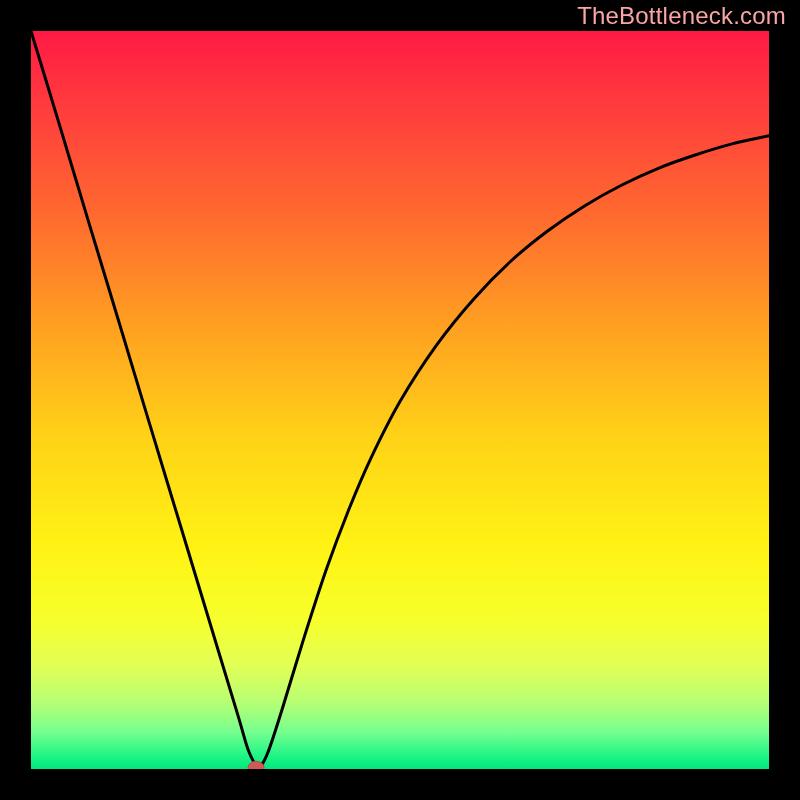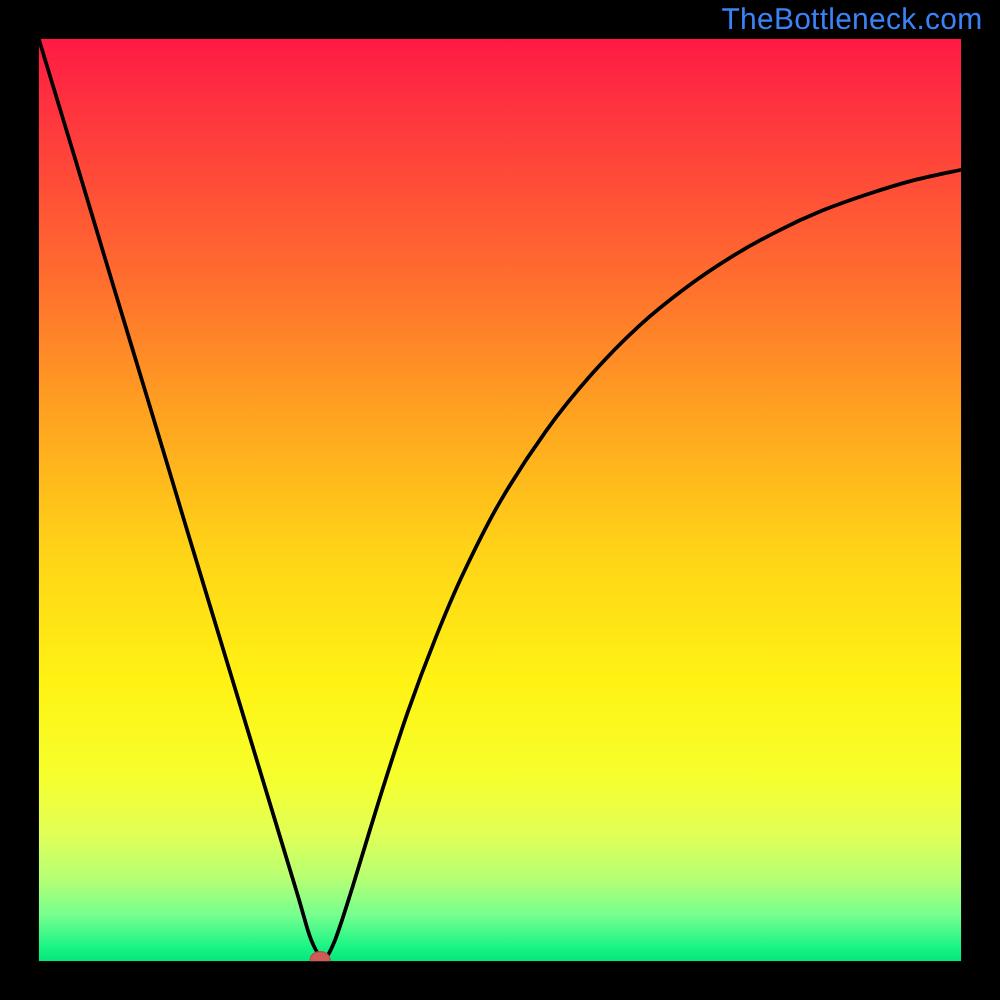--- a/index.html
+++ b/index.html
@@ -16,21 +16,21 @@
   }
   .plot-area {
     position: absolute;
   }
   .watermark {
     position: absolute;
     top: 2px;
     right: 14px;
     font-family: Arial, Helvetica, sans-serif;
     font-size: 24px;
-    color: #3b82f6;
+    color: #fca5a5;
     letter-spacing: 0.2px;
     font-weight: 500;
   }
   svg {
     display: block;
   }
 </style>
 </head>
 <body>
 

